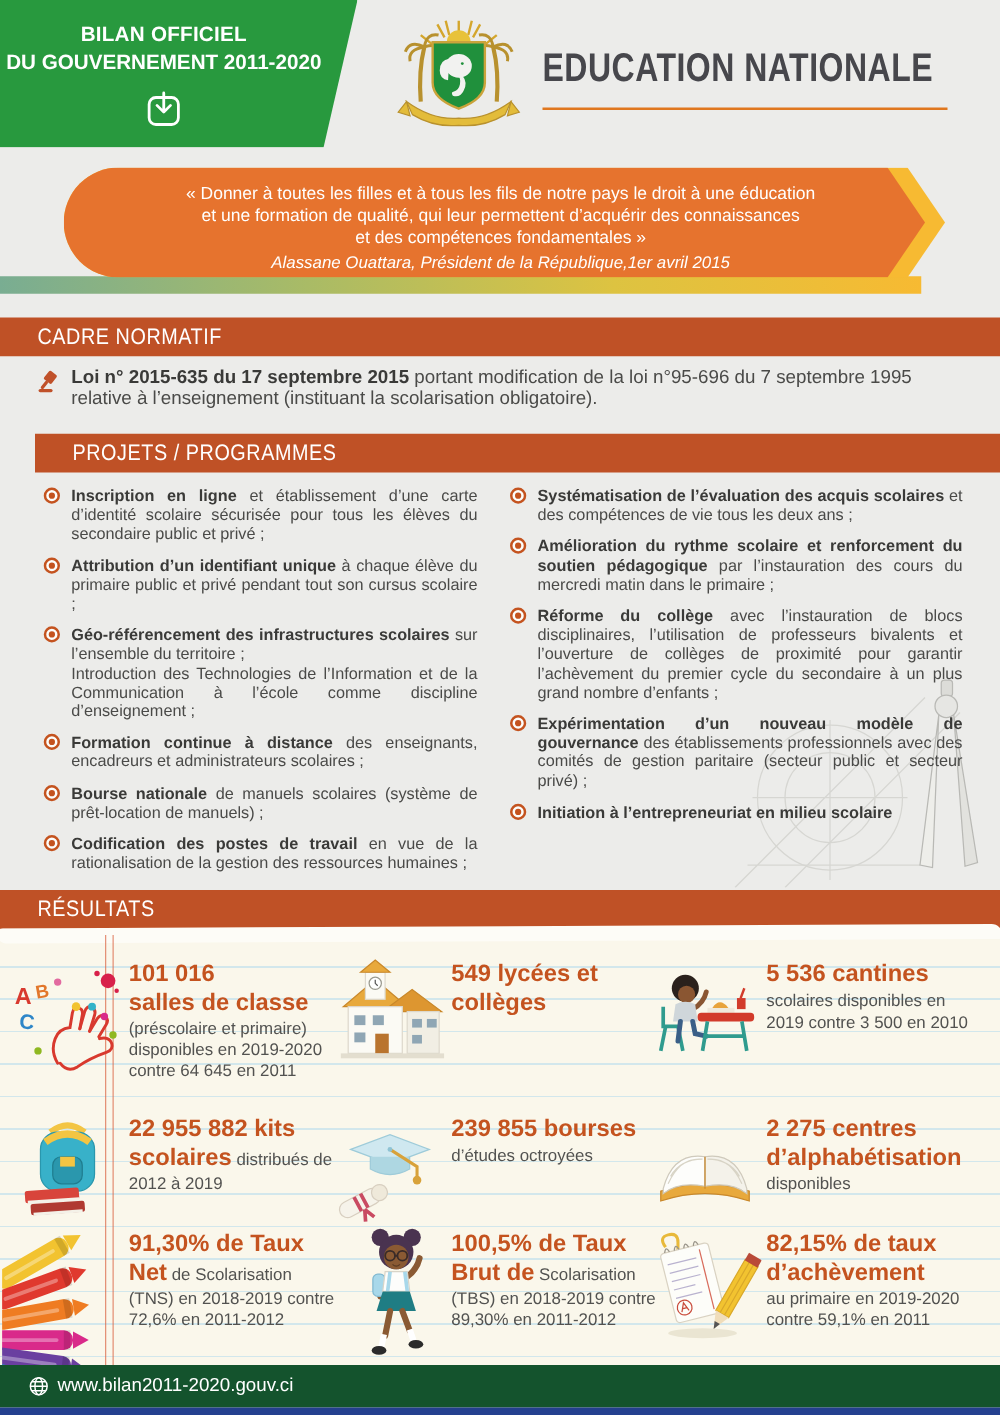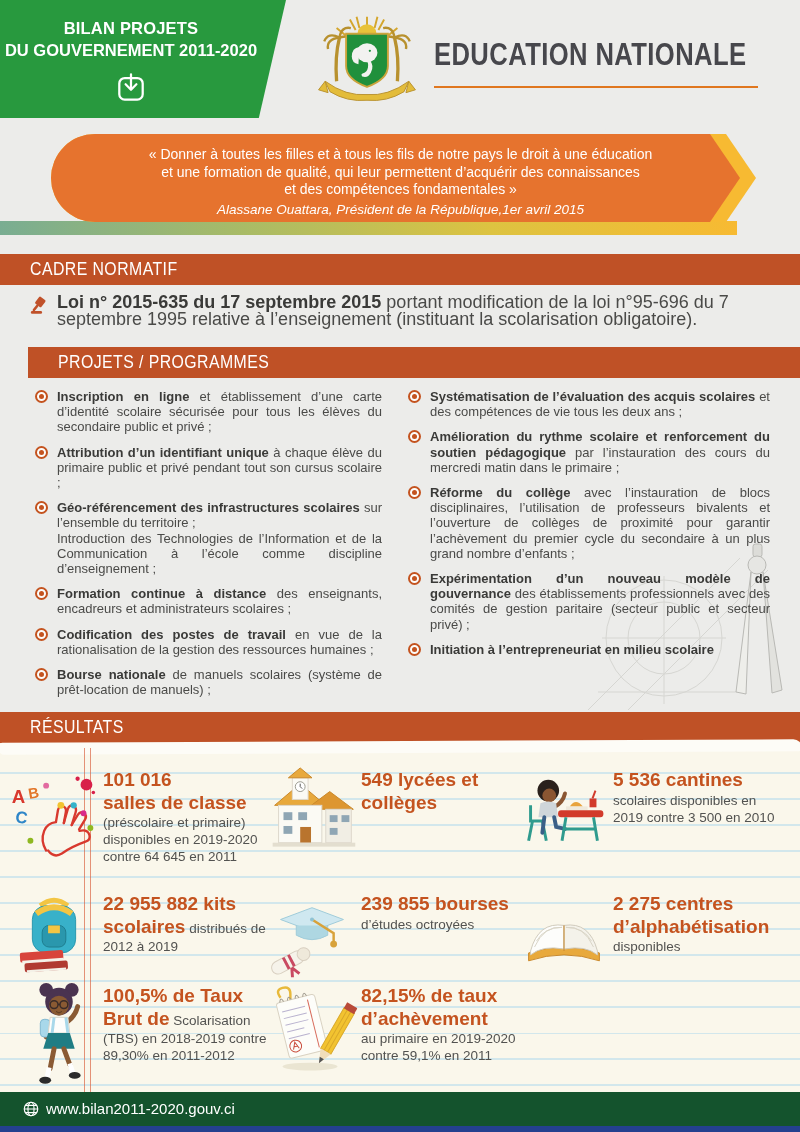--- a/index.html
+++ b/index.html
@@ -34,21 +34,21 @@
   .bar{position:absolute;left:0;width:800px;height:31px;background:#bf5126;color:#fff;z-index:1;}
   .bar span{display:inline-block;margin-left:30px;font-size:18px;line-height:31px;letter-spacing:.5px;
         transform:scaleX(.88);transform-origin:left;}
   .bar-cadre{top:254px;}
   .bar-projets{top:347px;margin-left:28px;}
   .bar-resultats{top:712px;}
 
   
   .law{position:absolute;left:30px;top:294px;width:730px;}
   .gavel{position:absolute;left:0;top:2px;width:19px;height:19px;}
-  .law p{margin:0 0 0 27px;font-size:18px;line-height:16.5px;}
+  .law p{margin:0 0 0 27px;font-size:15px;line-height:16.5px;}
   .law strong,.bullet-text strong{color:#3a3a38;}
 
   
   .doodle{position:absolute;right:0;top:542px;width:228px;height:168px;z-index:0;}
   .projets{position:absolute;left:35px;top:389px;width:735px;height:318px;z-index:1;}
   .col{position:absolute;top:0;margin:0;padding:0;list-style:none;}
   .col-left{left:0;width:347px;}
   .col-right{left:373px;width:362px;}
   .bullet-item{display:flex;gap:9px;margin-bottom:10px;}
   .bullet{flex:0 0 13px;width:13px;height:13px;margin-top:1px;border:2px solid #c4531f;border-radius:50%;
@@ -238,21 +238,21 @@
       <polygon points="63.5,80 68.5,80 66,86" fill="#555"></polygon>
     </g>
   </symbol>
 </defs>
   </svg>
 
 <div class="page" data-name="infographic-page">
 
   <header class="header" data-name="header">
     <div class="green-banner" data-name="government-banner">
-      <div class="gb-line1" data-name="banner-title-line1">BILAN PROJETS</div>
+      <div class="gb-line1" data-name="banner-title-line1">BILAN OFFICIEL</div>
       <div class="gb-line2" data-name="banner-title-line2">DU GOUVERNEMENT 2011-2020</div>
       <svg class="download" data-name="download-icon" viewBox="0 0 40 40">
         <rect x="7" y="10" width="26" height="24" rx="6" fill="none" stroke="#fff" stroke-width="2.5"></rect>
         <path d="M20 6 v16 M14 17 l6 6 6 -6" fill="none" stroke="#fff" stroke-width="2.5" stroke-linecap="round" stroke-linejoin="round"></path>
       </svg>
     </div>
     <svg class="arms" data-name="cote-divoire-coat-of-arms-icon" viewBox="0 0 120 110">
       <g stroke="#d4a62c" stroke-width="2">
           <path d="M60 24 v-12 M48 26 l-6 -11 M72 26 l6 -11 M38 32 l-10 -8 M82 32 l10 -8 M52 24 l-3 -12 M68 24 l3 -12"></path>
         </g>
@@ -339,26 +339,26 @@
 Introduction des Technologies de l’Information et de la Communication à l’école comme discipline d’enseignement ;</span></p>
         </li>
 
         <li class="bullet-item" data-name="project-bullet-item">
           <span class="bullet" data-name="bullet-icon"></span>
           <p class="bullet-text" data-name="project-text"><strong>Formation continue à distance</strong><span> des enseignants, encadreurs et administrateurs scolaires ;</span></p>
         </li>
 
         <li class="bullet-item" data-name="project-bullet-item">
           <span class="bullet" data-name="bullet-icon"></span>
+          <p class="bullet-text" data-name="project-text"><strong>Bourse nationale</strong><span> de manuels scolaires (système de prêt-location de manuels) ;</span></p>
+        </li>
+
+        <li class="bullet-item" data-name="project-bullet-item">
+          <span class="bullet" data-name="bullet-icon"></span>
           <p class="bullet-text" data-name="project-text"><strong>Codification des postes de travail</strong><span> en vue de la rationalisation de la gestion des ressources humaines ;</span></p>
-        </li>
-
-        <li class="bullet-item" data-name="project-bullet-item">
-          <span class="bullet" data-name="bullet-icon"></span>
-          <p class="bullet-text" data-name="project-text"><strong>Bourse nationale</strong><span> de manuels scolaires (système de prêt-location de manuels) ;</span></p>
         </li>
       </ul>
     <ul class="col col-right" data-name="projects-right-column">
 
         <li class="bullet-item" data-name="project-bullet-item">
           <span class="bullet" data-name="bullet-icon"></span>
           <p class="bullet-text" data-name="project-text"><strong>Systématisation de l’évaluation des acquis scolaires</strong><span> et des compétences de vie tous les deux ans ;</span></p>
         </li>
 
         <li class="bullet-item" data-name="project-bullet-item">
@@ -429,20 +429,27 @@
         </div>
 
         <div class="result-cell" data-name="result-stat">
           <svg class="r-icon" viewBox="0 0 92 120" data-name="open-book-icon">
             <use href="#open-book-icon"></use>
           </svg>
           <p class="r-text" data-name="result-text"><span class="headline" data-name="result-headline">2 275 centres
 d’alphabétisation</span> <span class="detail block" data-name="result-detail">disponibles</span></p>
         </div>
 
+        <div class="result-cell" data-name="result-stat">
+          <svg class="r-icon" viewBox="0 0 92 120" data-name="crayons-icon">
+            <use href="#crayons-icon"></use>
+          </svg>
+          <p class="r-text" data-name="result-text"><span class="headline" data-name="result-headline">91,30% de Taux
+Net</span> <span class="detail" data-name="result-detail">de Scolarisation (TNS) en 2018-2019 contre 72,6% en 2011-2012</span></p>
+        </div>
 
         <div class="result-cell" data-name="result-stat">
           <svg class="r-icon" viewBox="0 0 92 120" data-name="schoolgirl-icon">
             <use href="#schoolgirl-icon"></use>
           </svg>
           <p class="r-text" data-name="result-text"><span class="headline" data-name="result-headline">100,5% de Taux
 Brut de</span> <span class="detail" data-name="result-detail">Scolarisation (TBS) en 2018-2019 contre 89,30% en 2011-2012</span></p>
         </div>
 
         <div class="result-cell" data-name="result-stat">

